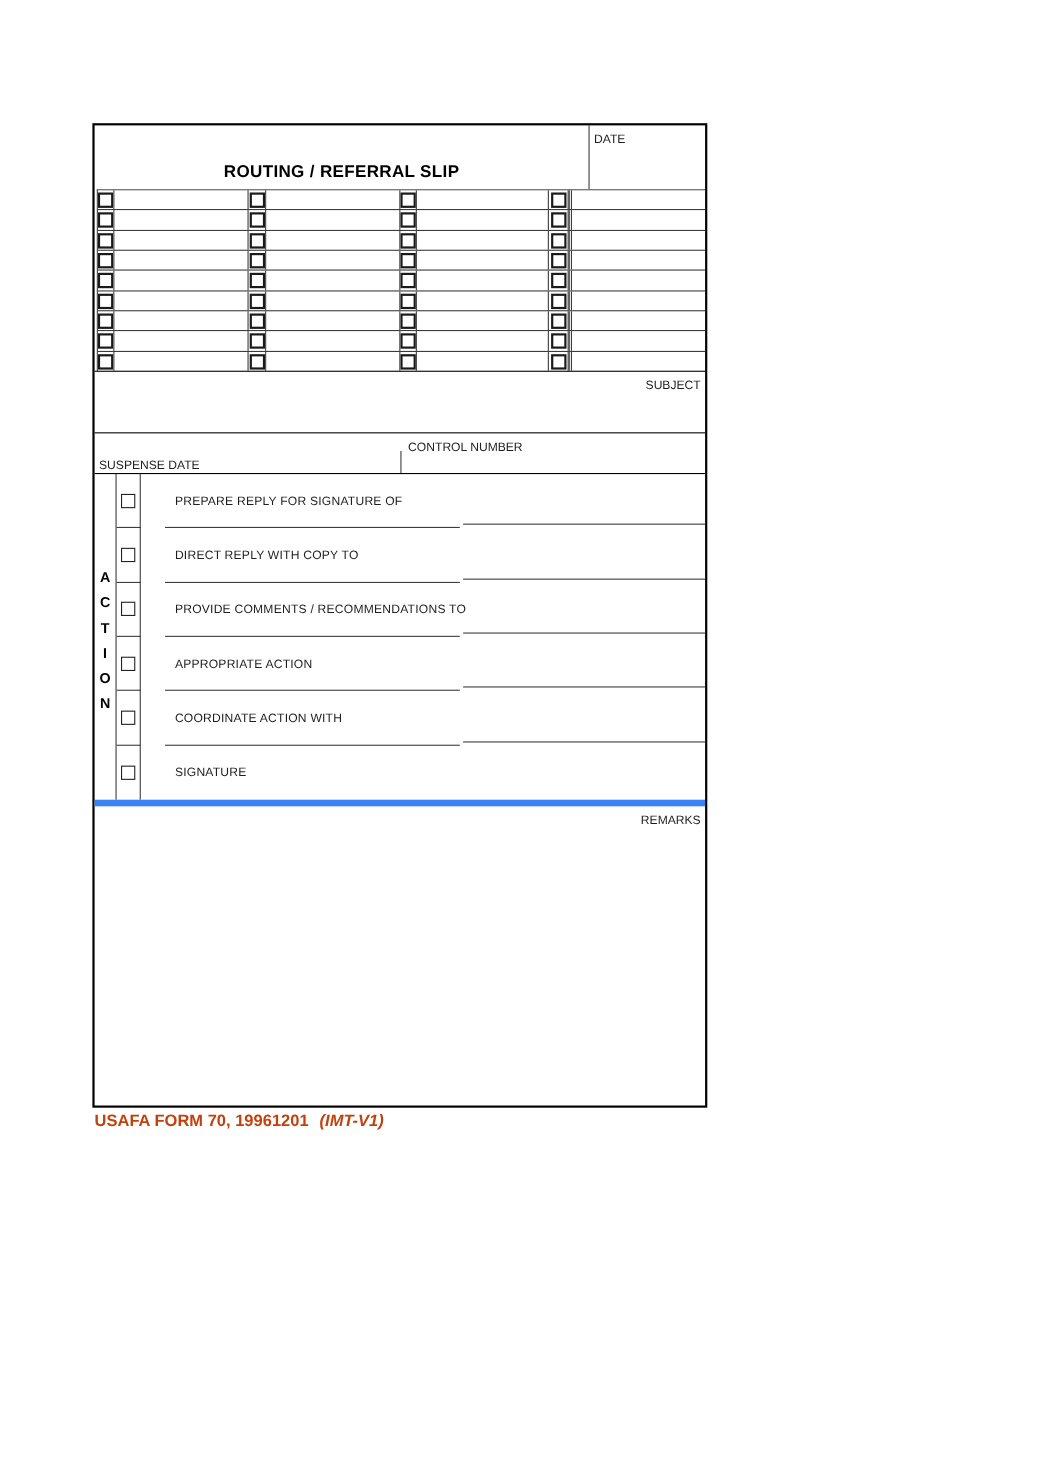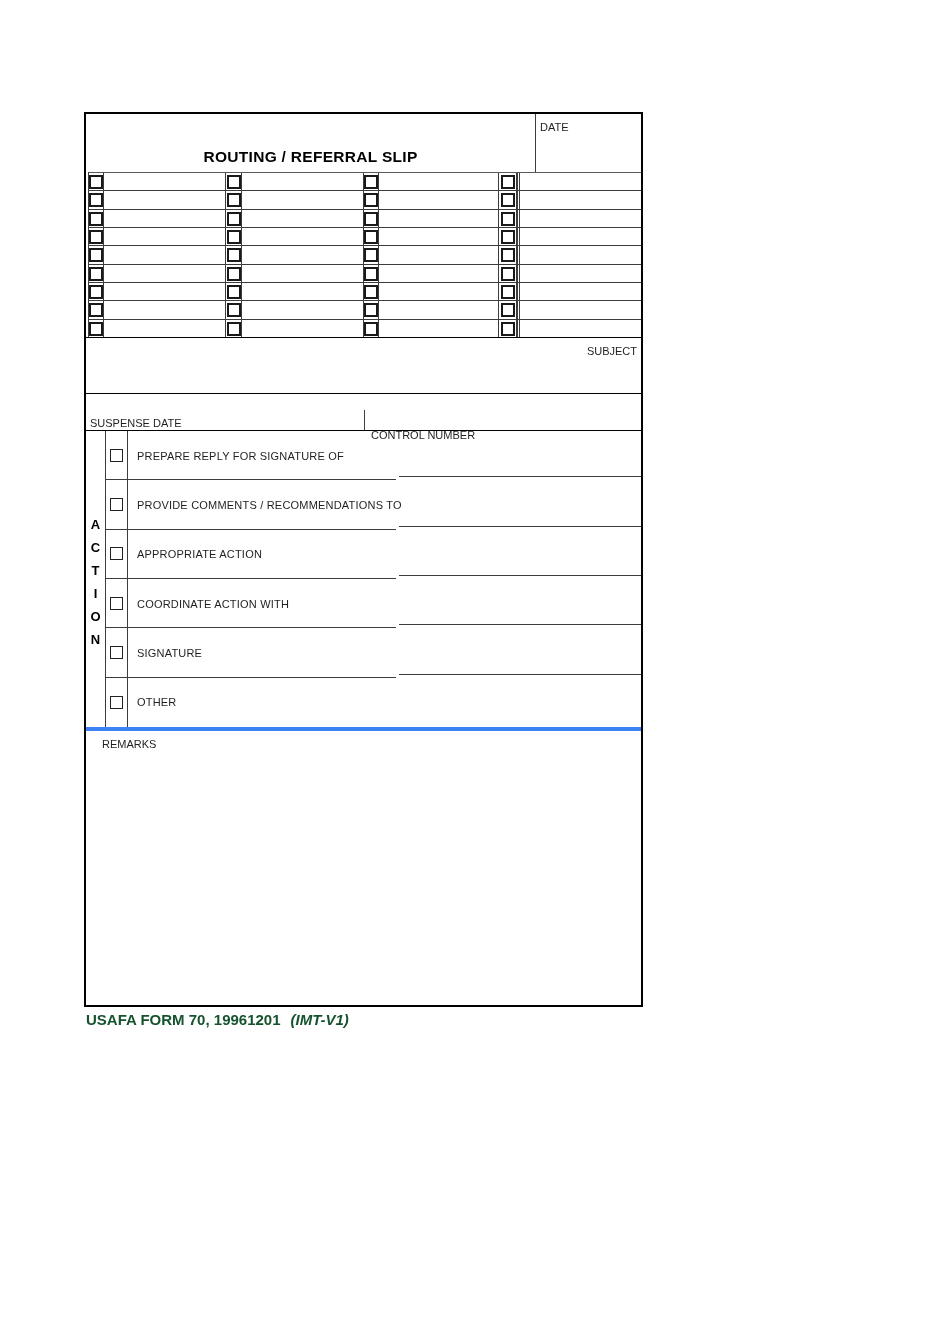--- a/index.html
+++ b/index.html
@@ -80,35 +80,35 @@
   
   .subject {
     height: 56px;
     border-top: 1px solid #000;
     box-sizing: border-box;
     padding: 3px 4px;
     text-align: right;
   }
   .susp-row { height: 37px; border-top: 1px solid #000; display: flex; box-sizing: border-box; }
   .susp-cell { width: 279px; border-right: 1px solid #3c3c3c; box-sizing: border-box; padding: 3px 4px; margin-top: 16px; }
-  .ctrl-cell { flex: 1; padding: 3px 6px; margin-top: 28px; }
+  .ctrl-cell { flex: 1; padding: 3px 6px; }
   
   .action-section { height: 297px; border-top: 1px solid #000; display: flex; box-sizing: border-box; }
   .action-strip {
     width: 20px;
     border-right: 1px solid #3c3c3c;
     box-sizing: border-box;
     display: flex; flex-direction: column;
     align-items: center; justify-content: center;
     gap: 10px;
     padding-top: 6px;
   }
   .action-letter { font-size: 13px; font-weight: bold; line-height: 13px; color: #000; }
   .action-rows { flex: 1; display: flex; flex-direction: column; }
-  .action-row { flex: 1; display: flex; min-height: 0; }
+  .action-row { flex: 1; display: flex; min-height: 0; gap: 22px; }
   .acb {
     width: 22px;
     border-right: 1px solid #3c3c3c;
     box-sizing: border-box;
     display: flex; align-items: center; justify-content: center;
   }
   .action-row:not(:last-child) .acb { border-bottom: 1px solid #3c3c3c; }
   .acbx {
     width: 11px; height: 11px;
     border: 1.5px solid #222;
@@ -132,32 +132,33 @@
   .action-row:not(:last-child) .writein {
     position: absolute;
     left: 271px; right: 0; bottom: 3px;
     border-bottom: 1px solid #3c3c3c;
     height: 26px;
   }
   .action-row:last-child .writein { position: absolute; left: 271px; right: 0; bottom: 3px; height: 26px; }
   
   .remarks {
     flex: 1;
-    border-top: 4px solid #3b82f6;
-    box-sizing: border-box;
-    padding: 3px 16px;
+    border-top: 6px solid #3b82f6;
+    box-sizing: border-box;
+    padding: 3px 4px;
+    text-align: right;
   }
   
   .footer {
     position: absolute;
     left: 86px;
     top: 1011px;
     font-size: 15px;
     font-weight: bold;
-    color: #14532d;
+    color: #c2410c;
     white-space: nowrap;
   }
   .footer .version { font-style: italic; margin-left: 10px; }
 </style>
 </head>
 <body>
 
 <div class="page">
   <div class="form">
 
@@ -369,20 +370,29 @@
   <div class="action-row">
     <div class="acb">
               <div class="acbx"></div>
             </div>
     <div class="alabel-cell">
       <span class="alabel">PREPARE REPLY FOR SIGNATURE OF</span>
       <div class="writein"></div>
     </div>
   </div>
 
+  <div class="action-row">
+    <div class="acb">
+              <div class="acbx"></div>
+            </div>
+    <div class="alabel-cell">
+      <span class="alabel">DIRECT REPLY WITH COPY TO</span>
+      <div class="writein"></div>
+    </div>
+  </div>
 
   <div class="action-row">
     <div class="acb">
               <div class="acbx"></div>
             </div>
     <div class="alabel-cell">
       <span class="alabel">PROVIDE COMMENTS / RECOMMENDATIONS TO</span>
       <div class="writein"></div>
     </div>
   </div>
@@ -411,29 +421,20 @@
     <div class="acb">
               <div class="acbx"></div>
             </div>
     <div class="alabel-cell">
       <span class="alabel">SIGNATURE</span>
       <div class="writein"></div>
     </div>
   </div>
 
 
-  <div class="action-row">
-    <div class="acb">
-              <div class="acbx"></div>
-            </div>
-    <div class="alabel-cell">
-      <span class="alabel">OTHER</span>
-      <div class="writein"></div>
-    </div>
-  </div>
 </div>
     </div>
 
     <div class="remarks">
       <span class="small-label">REMARKS</span>
     </div>
 
   </div>
 
   <div class="footer">

